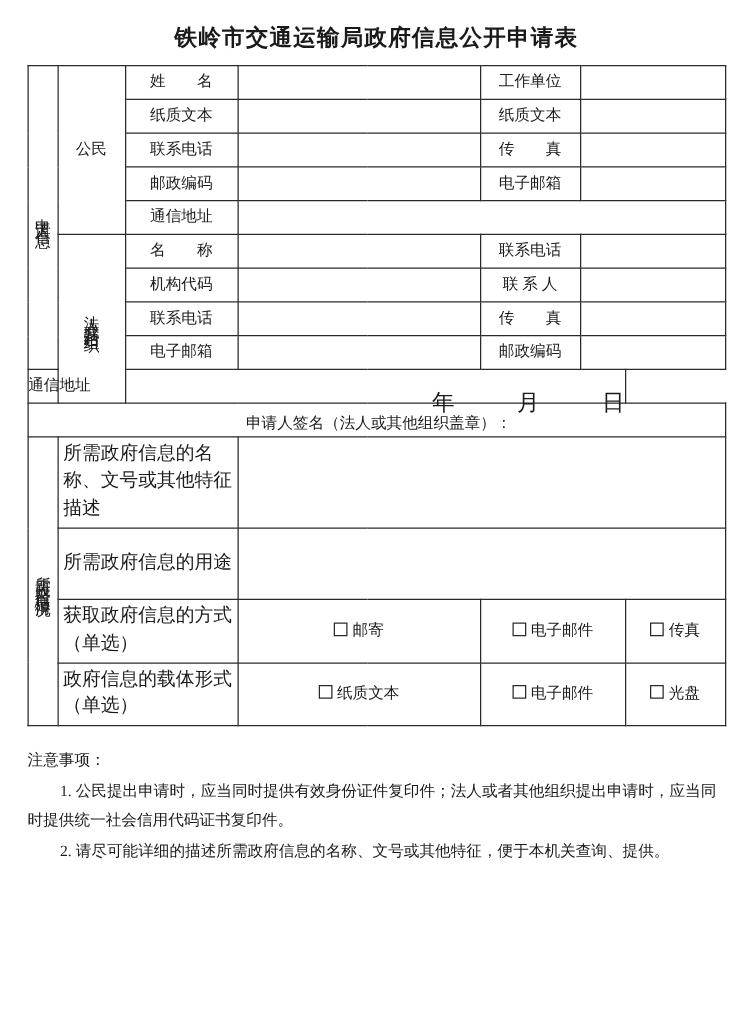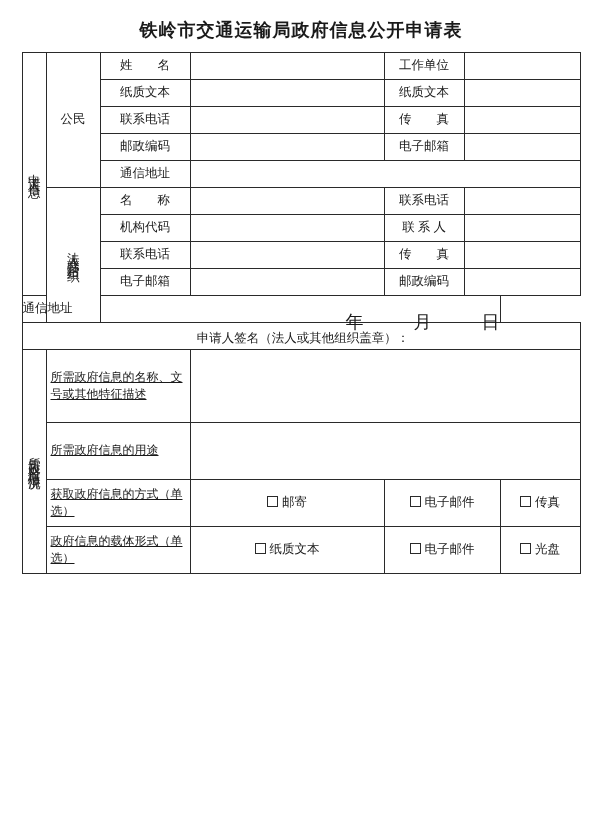--- a/index.html
+++ b/index.html
@@ -76,25 +76,24 @@
     text-align: center;
   }
   .date-line {
     position: absolute;
     right: 64px;
     bottom: 16px;
     font-size: 18px;
     letter-spacing: 16px;
   }
   .multi-lbl {
-    font-size: 12px;
+    font-size: 15px;
     text-align: left;
     padding: 3px 4px;
     line-height: 1.45;
-    text-decoration: underline;
   }
   .cbrow {
     text-align: left;
     padding-left: 6px;
     font-size: 12.5px;
     text-decoration: underline;
   }
   .cbitem {
     display: inline-block;
     font-size: 12.5px;
@@ -297,14 +296,19 @@
       <td colspan="2" class="cbrow">
         <span class="cb"></span><span class="cbitem">电子邮件</span>
       </td>
       <td colspan="1" class="cbrow">
         <span class="cb"></span><span class="cbitem">光盘</span>
       </td>
     </tr>
   </tbody>
     </table>
 
+  <div class="notes">
+    <p class="notes-title">注意事项：</p>
+    <p class="ind">1. 公民提出申请时，应当同时提供有效身份证件复印件；法人或者其他组织提出申请时，应当同时提供统一社会信用代码证书复印件。</p>
+    <p class="ind2">2. 请尽可能详细的描述所需政府信息的名称、文号或其他特征，便于本机关查询、提供。</p>
+  </div>
 
 </div>
 
 </body></html>

